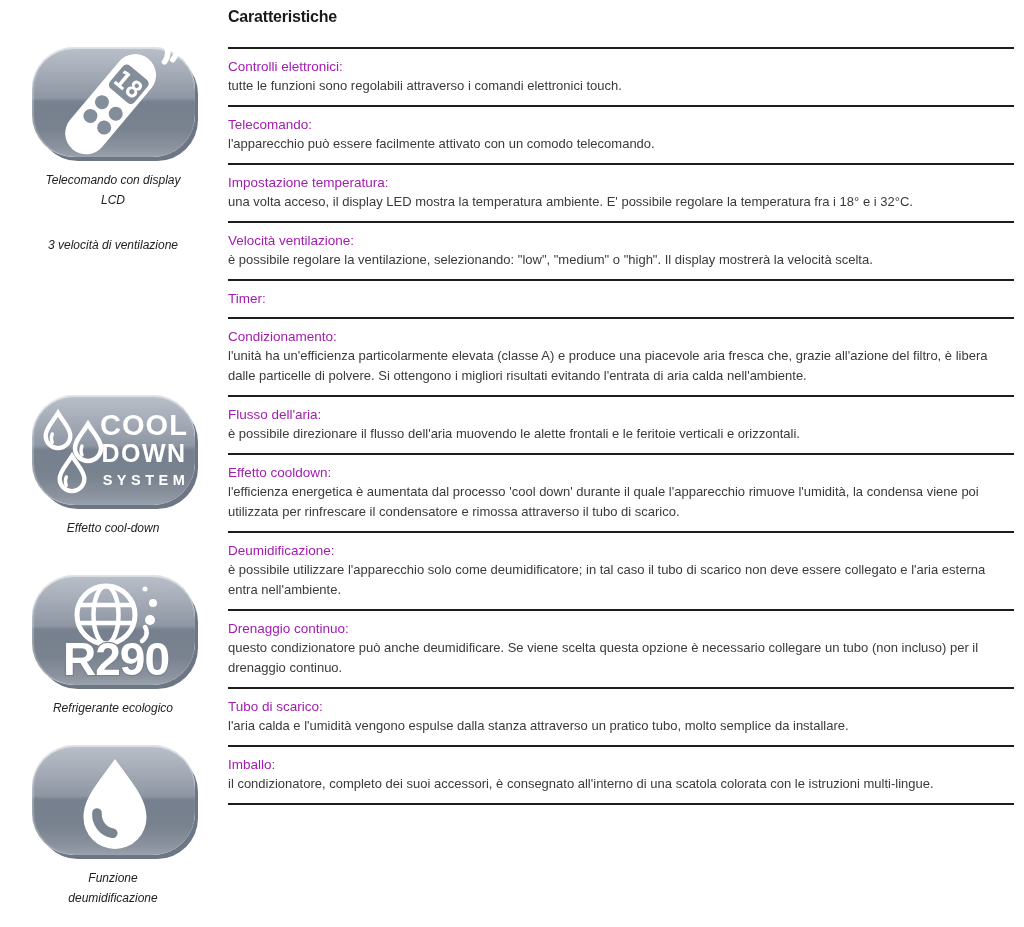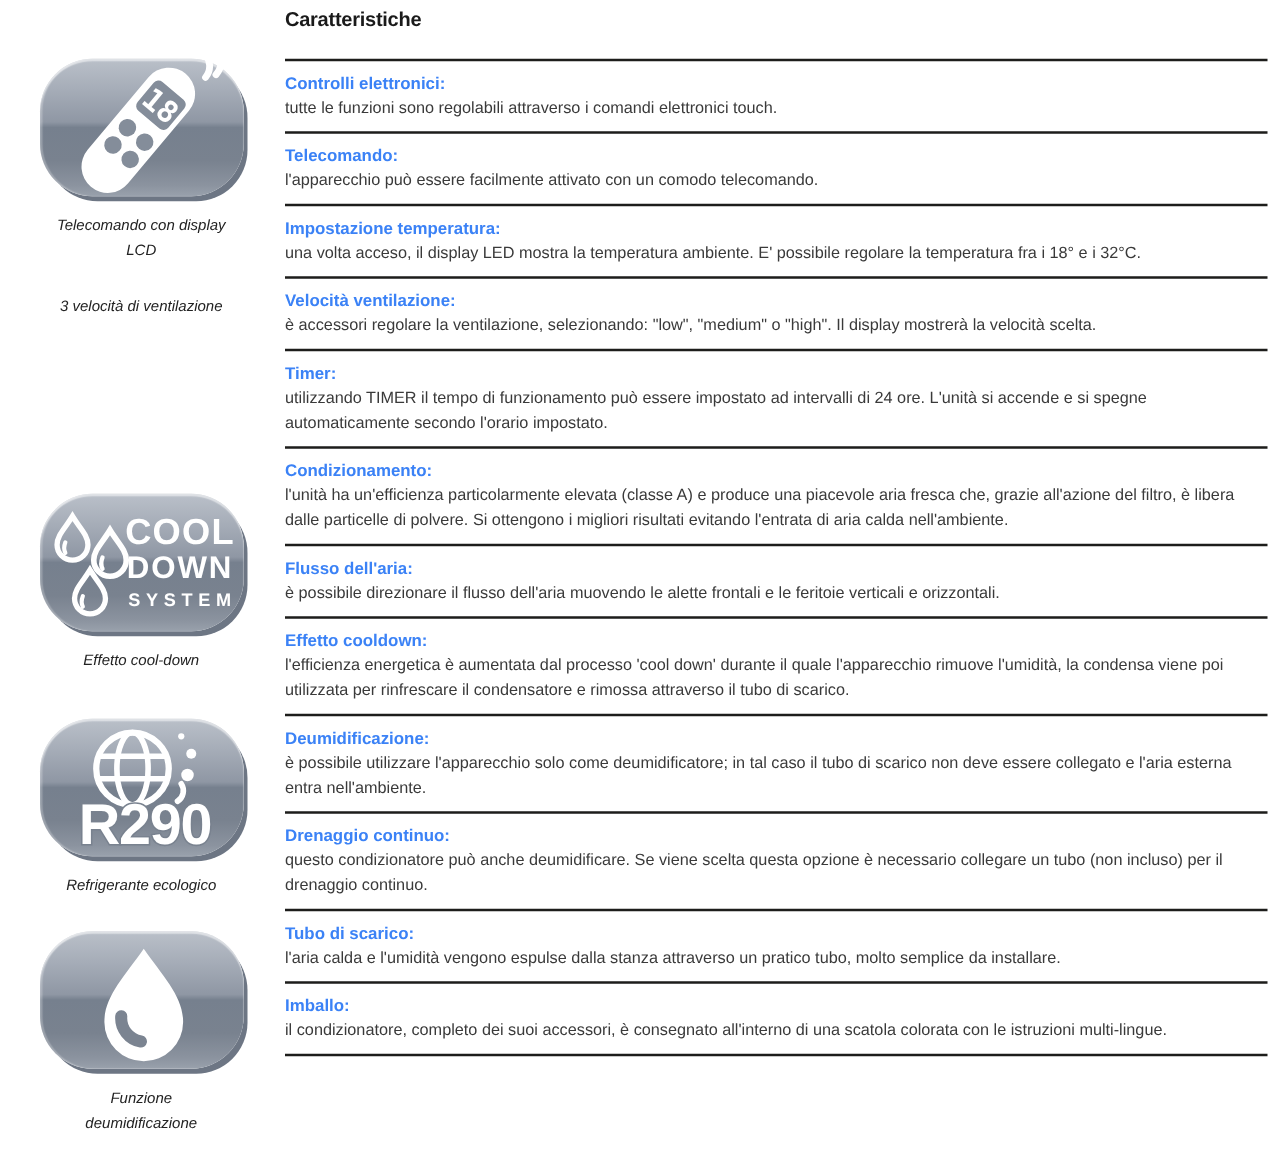--- a/index.html
+++ b/index.html
@@ -32,21 +32,21 @@
   }
 
   
   .right-col{position:absolute;left:228px;top:0;width:786px;}
   .page-title{
     margin:0;padding:8px 0 21px;
     font-size:16px;font-weight:bold;color:#1a1a1a;
     border-bottom:2px solid #1d1d1b;letter-spacing:-0.2px;
   }
   .section{border-bottom:2px solid #1d1d1b;padding:10px 0 9px;}
-  .section h2{margin:0 0 2px;font-size:13.5px;font-weight:bold;color:#3b82f6;}
+  .section h2{margin:0 0 2px;font-size:13.5px;font-weight:normal;color:#a21caf;}
   .section p{margin:0;font-size:13px;line-height:20px;color:#3a3a3a;}
 
   .glyph-text{font-family:"Liberation Sans", sans-serif;font-weight:bold;}
   .seg-text{font-family:"DejaVu Sans Mono", monospace;font-weight:bold;}
 </style>
 </head>
 <body>
 
 <div class="page">
 
@@ -147,25 +147,24 @@
     <section class="section">
       <h2>Telecomando:</h2>
       <p>l'apparecchio può essere facilmente attivato con un comodo telecomando.</p>
     </section>
     <section class="section">
       <h2>Impostazione temperatura:</h2>
       <p>una volta acceso, il display LED mostra la temperatura ambiente. E' possibile regolare la temperatura fra i 18° e i 32°C.</p>
     </section>
     <section class="section">
       <h2>Velocità ventilazione:</h2>
-      <p>è accessori regolare la ventilazione, selezionando: "low", "medium" o "high". Il display mostrerà la velocità scelta.</p>
+      <p>è possibile regolare la ventilazione, selezionando: "low", "medium" o "high". Il display mostrerà la velocità scelta.</p>
     </section>
     <section class="section">
       <h2>Timer:</h2>
-      <p>utilizzando TIMER il tempo di funzionamento può essere impostato ad intervalli di 24 ore. L'unità si accende e si spegne automaticamente secondo l'orario impostato.</p>
     </section>
     <section class="section">
       <h2>Condizionamento:</h2>
       <p>l'unità ha un'efficienza particolarmente elevata (classe A) e produce una piacevole aria fresca che, grazie all'azione del filtro, è libera dalle particelle di polvere. Si ottengono i migliori risultati evitando l'entrata di aria calda nell'ambiente.</p>
     </section>
     <section class="section">
       <h2>Flusso dell'aria:</h2>
       <p>è possibile direzionare il flusso dell'aria muovendo le alette frontali e le feritoie verticali e orizzontali.</p>
     </section>
     <section class="section">

